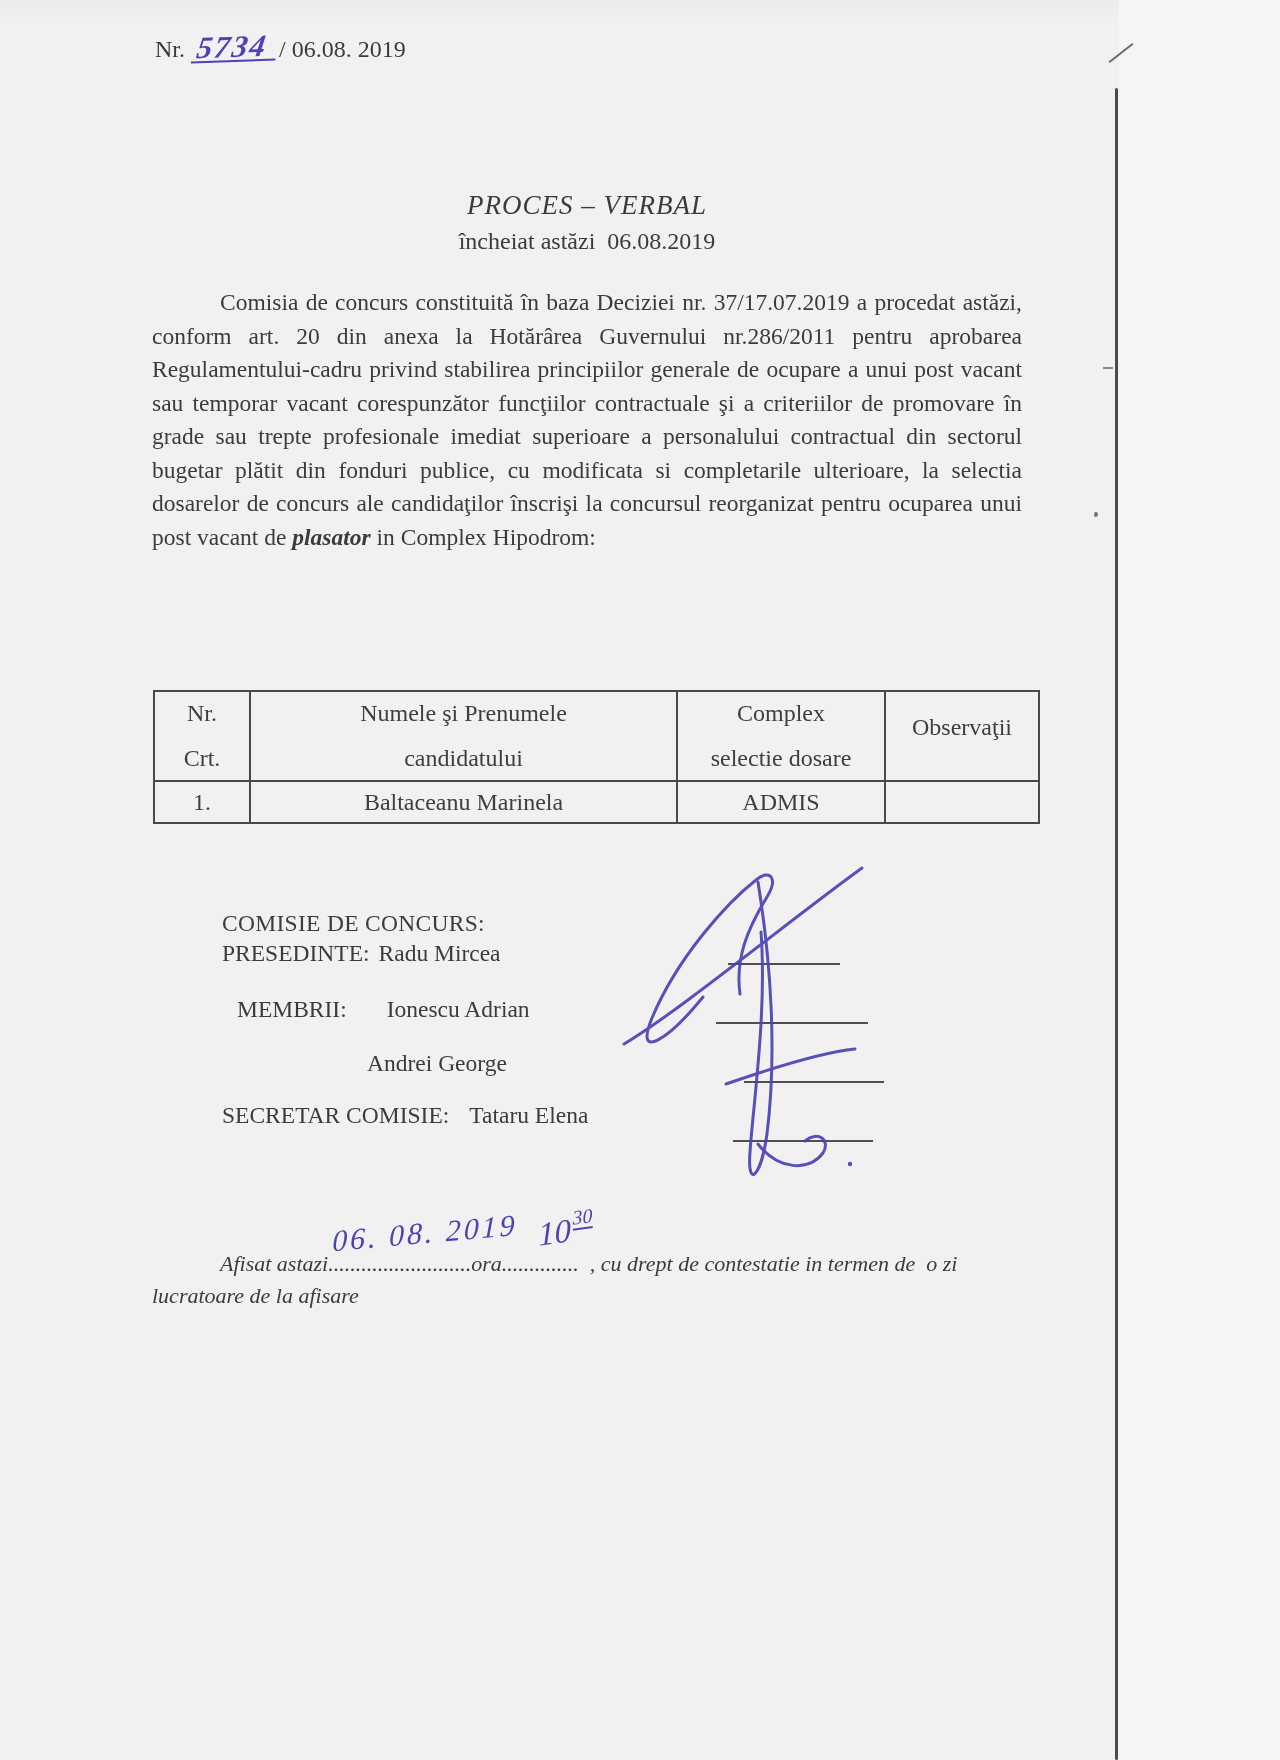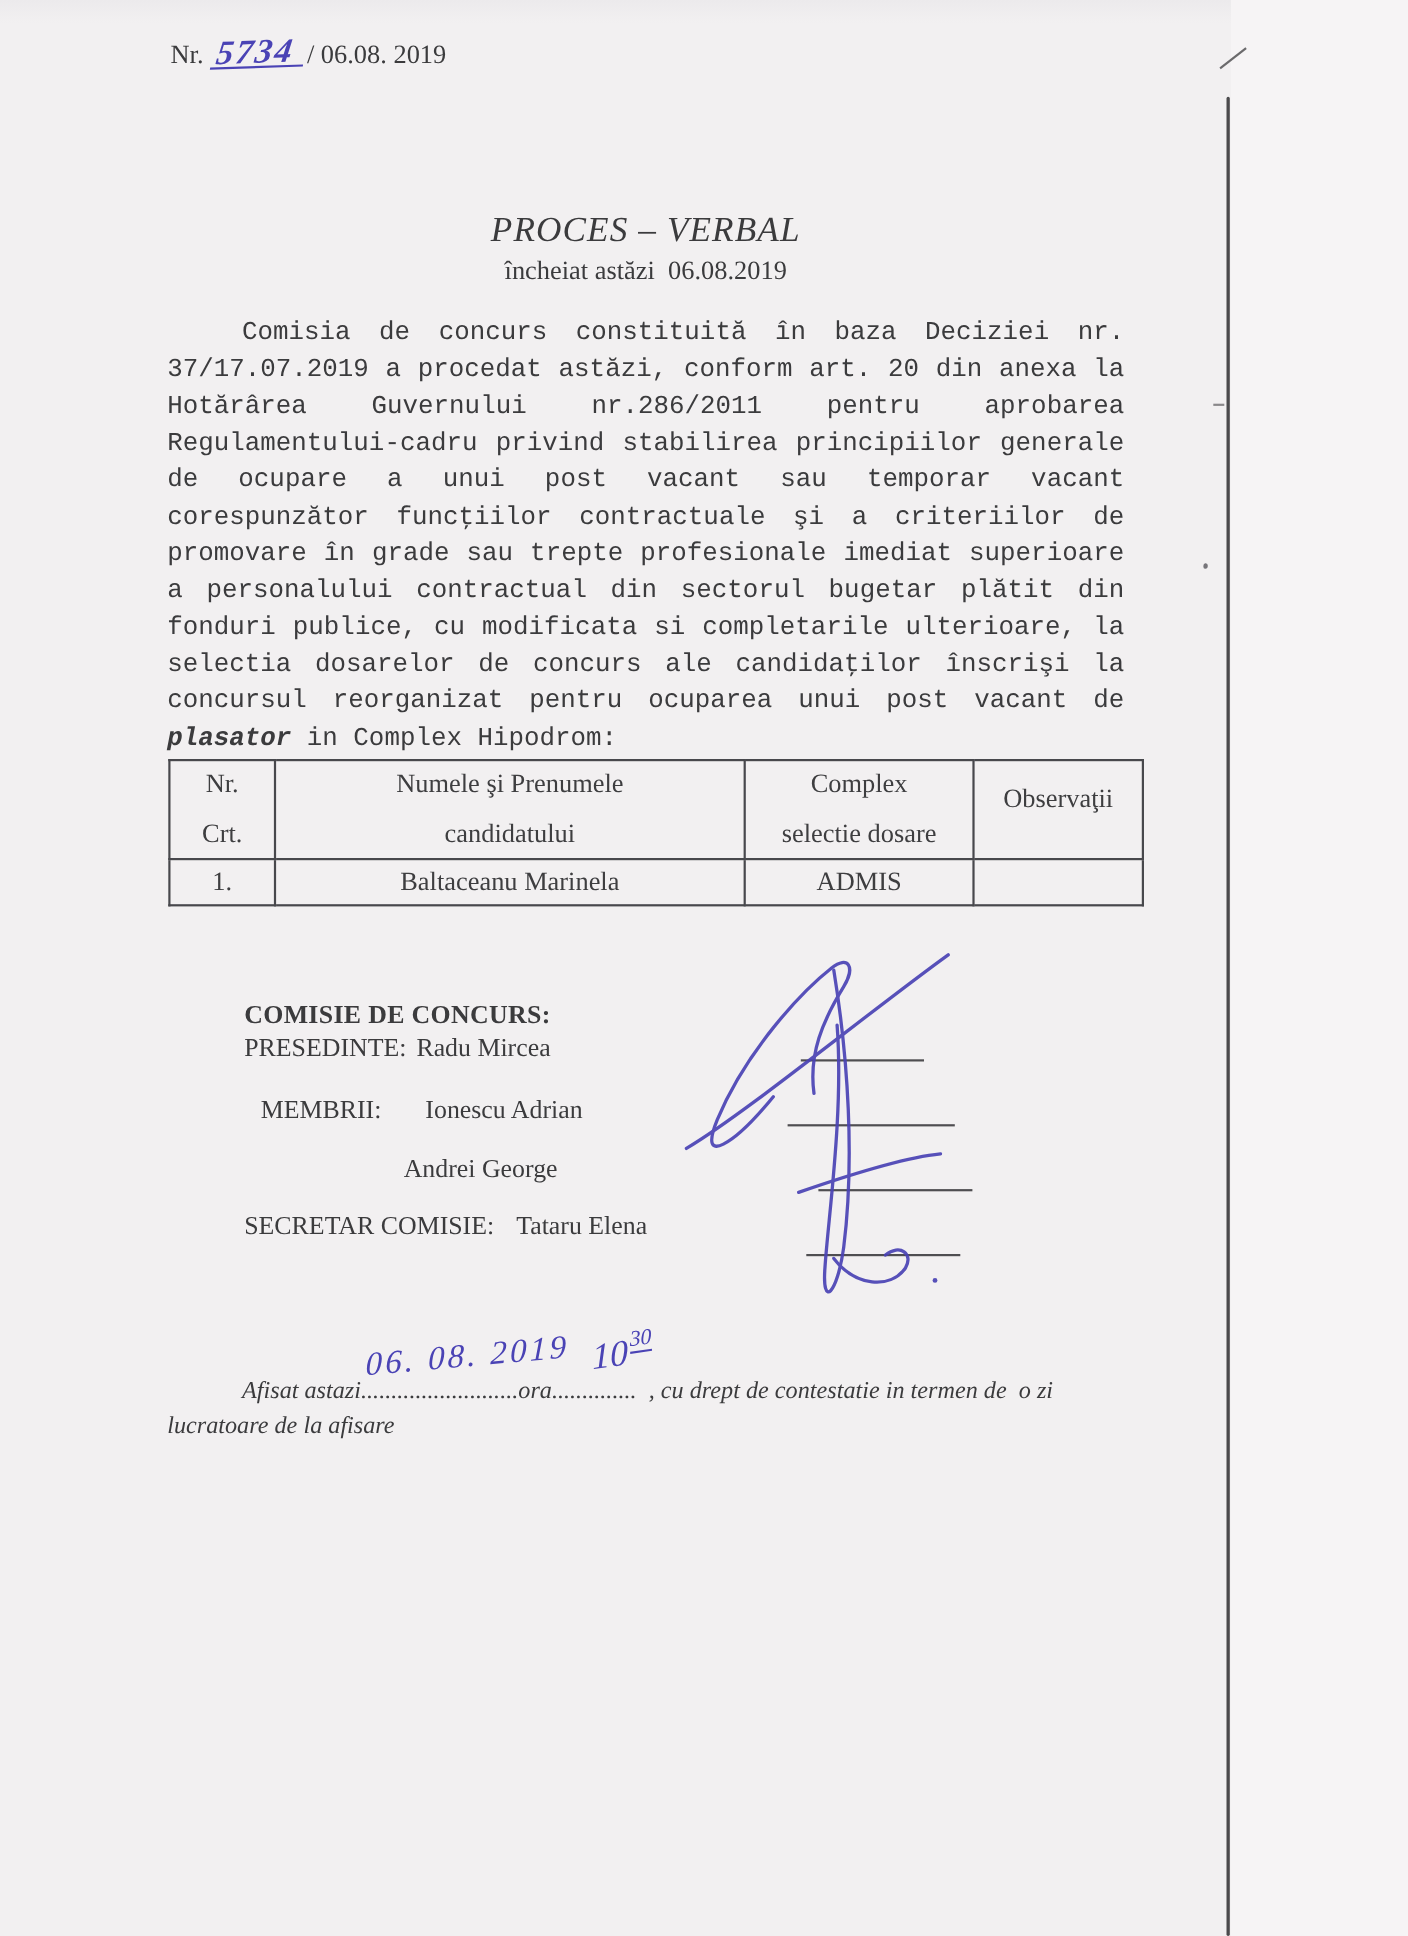--- a/index.html
+++ b/index.html
@@ -25,42 +25,42 @@
   .number-line{margin-top:4px;font-size:24px;white-space:pre;}
   .hand{color:#4a43b5;}
   .hand-number{
     display:inline-block;font-size:31px;font-style:italic;font-weight:bold;
     transform:skewX(-10deg) rotate(-2deg);
     border-bottom:2.5px solid #4a43b5;
     padding:0 10px 0 4px;margin:0 2px;line-height:26px;letter-spacing:2px;
   }
 
   .title-block{position:absolute;left:152px;top:190px;width:870px;text-align:center;}
-  .doc-title{font-size:32px;font-style:italic;letter-spacing:1px;}
+  .doc-title{font-size:27px;font-style:italic;letter-spacing:1px;}
   .doc-subtitle{font-size:24px;margin-top:7px;white-space:pre;}
 
   .body-par{
     position:absolute;left:152px;top:286px;width:870px;
     font-size:23.5px;line-height:33.5px;
-    text-align:justify;text-indent:68px;font-family:Liberation Mono, monospace;
+    text-align:justify;text-indent:68px;
   }
   .body-par .plasator{font-weight:bold;font-style:italic;}
 
   table.cand{
     position:absolute;left:153px;top:690px;
     border-collapse:collapse;table-layout:fixed;width:877px;
     font-size:24px;color:#3e3e40;
   }
   table.cand td{border:2px solid #48484c;text-align:center;vertical-align:middle;padding:0;}
   .hdr-row td{height:88px;}
   .data-row td{height:40px;}
   .hdr-l2{display:block;margin-top:18px;}
 
   .committee{position:absolute;left:0;top:0;}
-  .comm-heading{position:absolute;left:222px;top:910px;font-size:23.5px;font-weight:bold;letter-spacing:0.3px;white-space:pre;}
+  .comm-heading{position:absolute;left:222px;top:910px;font-size:23.5px;font-weight:normal;letter-spacing:0.3px;white-space:pre;}
   .comm-row{position:absolute;font-size:23.5px;white-space:pre;}
   .row-pres{left:222px;top:940px;}
   .row-memb{left:237px;top:996px;}
   .row-memb .name{margin-left:40px;}
   .row-pres .name{margin-left:9px;}
   .row-andrei{left:367px;top:1050px;}
   .row-secr{left:222px;top:1102px;}
   .row-secr .name{margin-left:20px;}
 
   .sig-line{position:absolute;height:2px;background:#4f4e51;}

